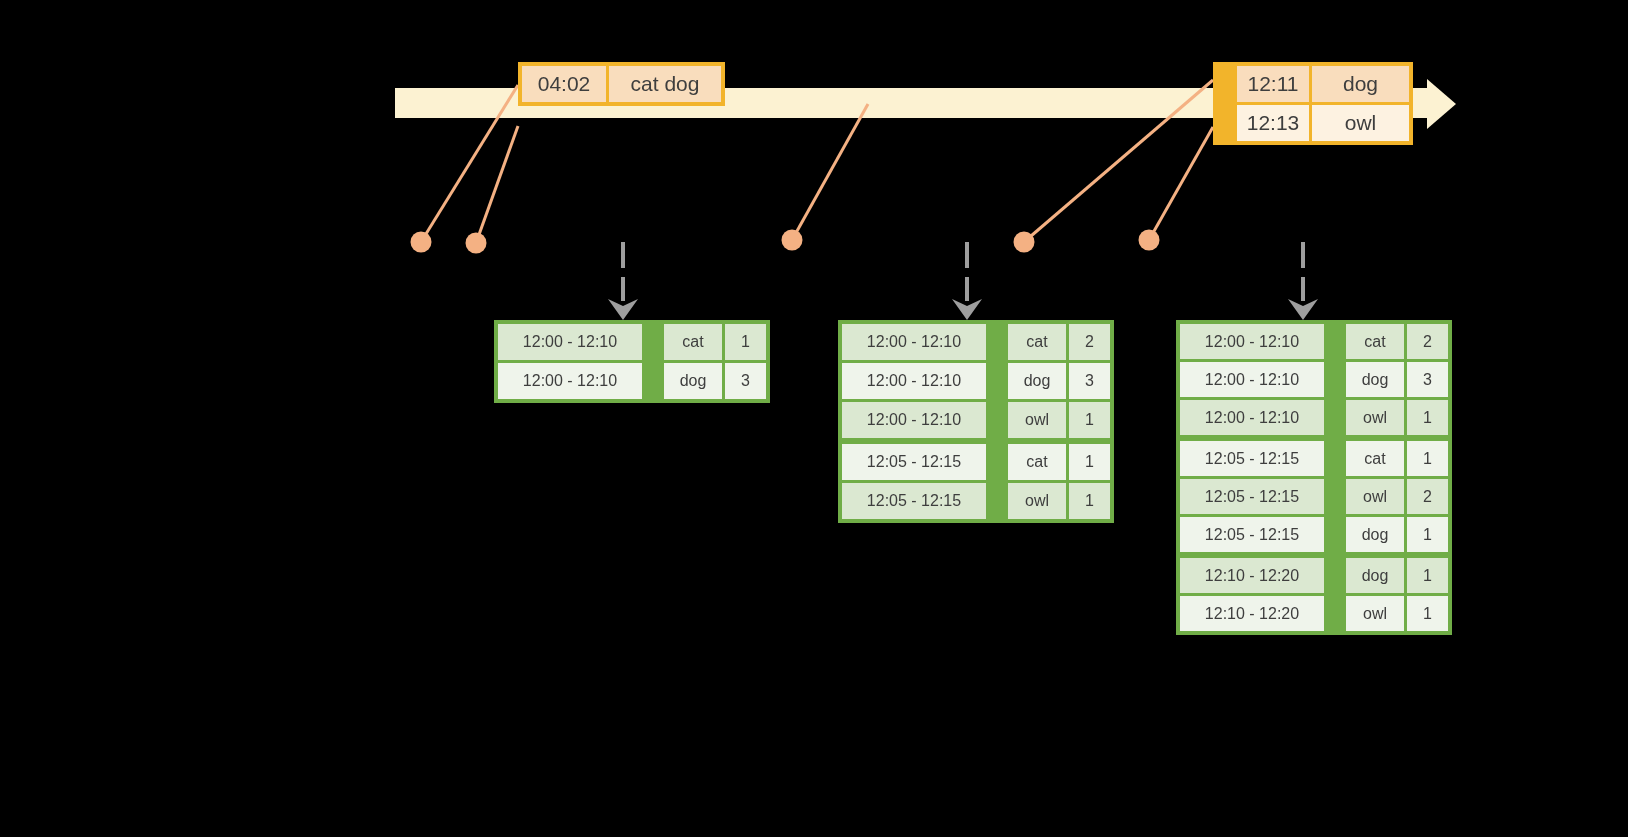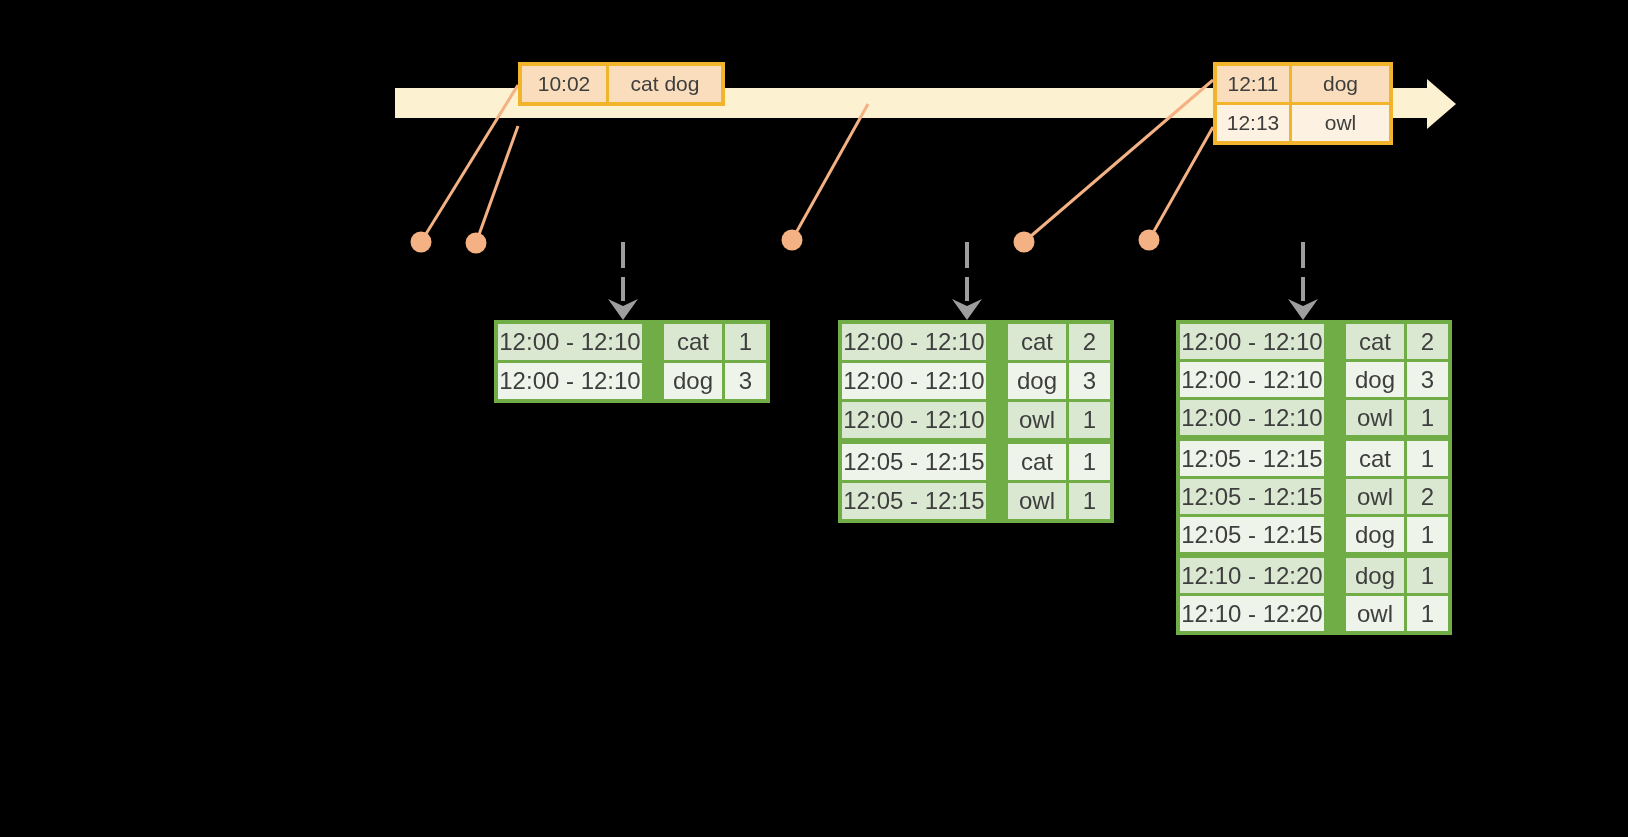--- a/index.html
+++ b/index.html
@@ -27,31 +27,31 @@
   
   .etable{
     position:absolute;background:var(--gold);border:4px solid var(--gold);
     display:flex;flex-direction:column;gap:3px;z-index:3;
   }
   .erow{display:flex;gap:3px;height:36px;}
   .etable .cell{display:flex;align-items:center;justify-content:center;font-size:21px;}
   .erow:nth-child(odd) .cell{background:var(--peach);}
   .erow:nth-child(even) .cell{background:var(--cream);}
   .etime{width:84px;} .ewords{width:112px;}
-  .narrow .etime{width:72px;} .narrow .ewords{width:97px;}
+  .narrow .etime{width:72px;margin-left:20px;} .narrow .ewords{width:97px;}
 
   
   .gtable{
     position:absolute;background:var(--green);border:4px solid var(--green);
     display:flex;flex-direction:column;gap:3px;z-index:3;
   }
   .rrow{display:flex;gap:3px;height:36px;}
   .t3 .rrow{height:35px;}
   .rrow.group-start{margin-top:3px;}
-  .gtable .cell{display:flex;align-items:center;justify-content:center;font-size:24px;}
+  .gtable .cell{display:flex;align-items:center;justify-content:center;font-size:16px;}
   .rrow:nth-child(odd) .cell{background:var(--gdark);}
   .rrow:nth-child(even) .cell{background:var(--glight);}
   .wcell{width:144px;} .wordcell{width:58px;margin-left:19px;} .countcell{width:41px;}
 </style>
 </head>
 <body>
 
 <div class="stage">
 
   <div class="band"></div>
@@ -75,21 +75,21 @@
     <line x1="623" y1="242" x2="623" y2="301" stroke="#9E9E9E" stroke-width="4" stroke-dasharray="26 9"></line>
     <polygon points="608,299 623,306 638,299 623,320" fill="#9E9E9E"></polygon>
     <line x1="967" y1="242" x2="967" y2="301" stroke="#9E9E9E" stroke-width="4" stroke-dasharray="26 9"></line>
     <polygon points="952,299 967,306 982,299 967,320" fill="#9E9E9E"></polygon>
     <line x1="1303" y1="242" x2="1303" y2="301" stroke="#9E9E9E" stroke-width="4" stroke-dasharray="26 9"></line>
     <polygon points="1288,299 1303,306 1318,299 1303,320" fill="#9E9E9E"></polygon>
   </svg>
 
   <div class="etable" style="left:518px;top:62px">
     <div class="erow">
-      <div class="cell etime">10:02</div>
+      <div class="cell etime">04:02</div>
       <div class="cell ewords">cat dog</div>
     </div>
   </div>
 
 
   <div class="etable narrow" style="left:1213px;top:62px">
     <div class="erow">
       <div class="cell etime">12:11</div>
       <div class="cell ewords">dog</div>
     </div>

